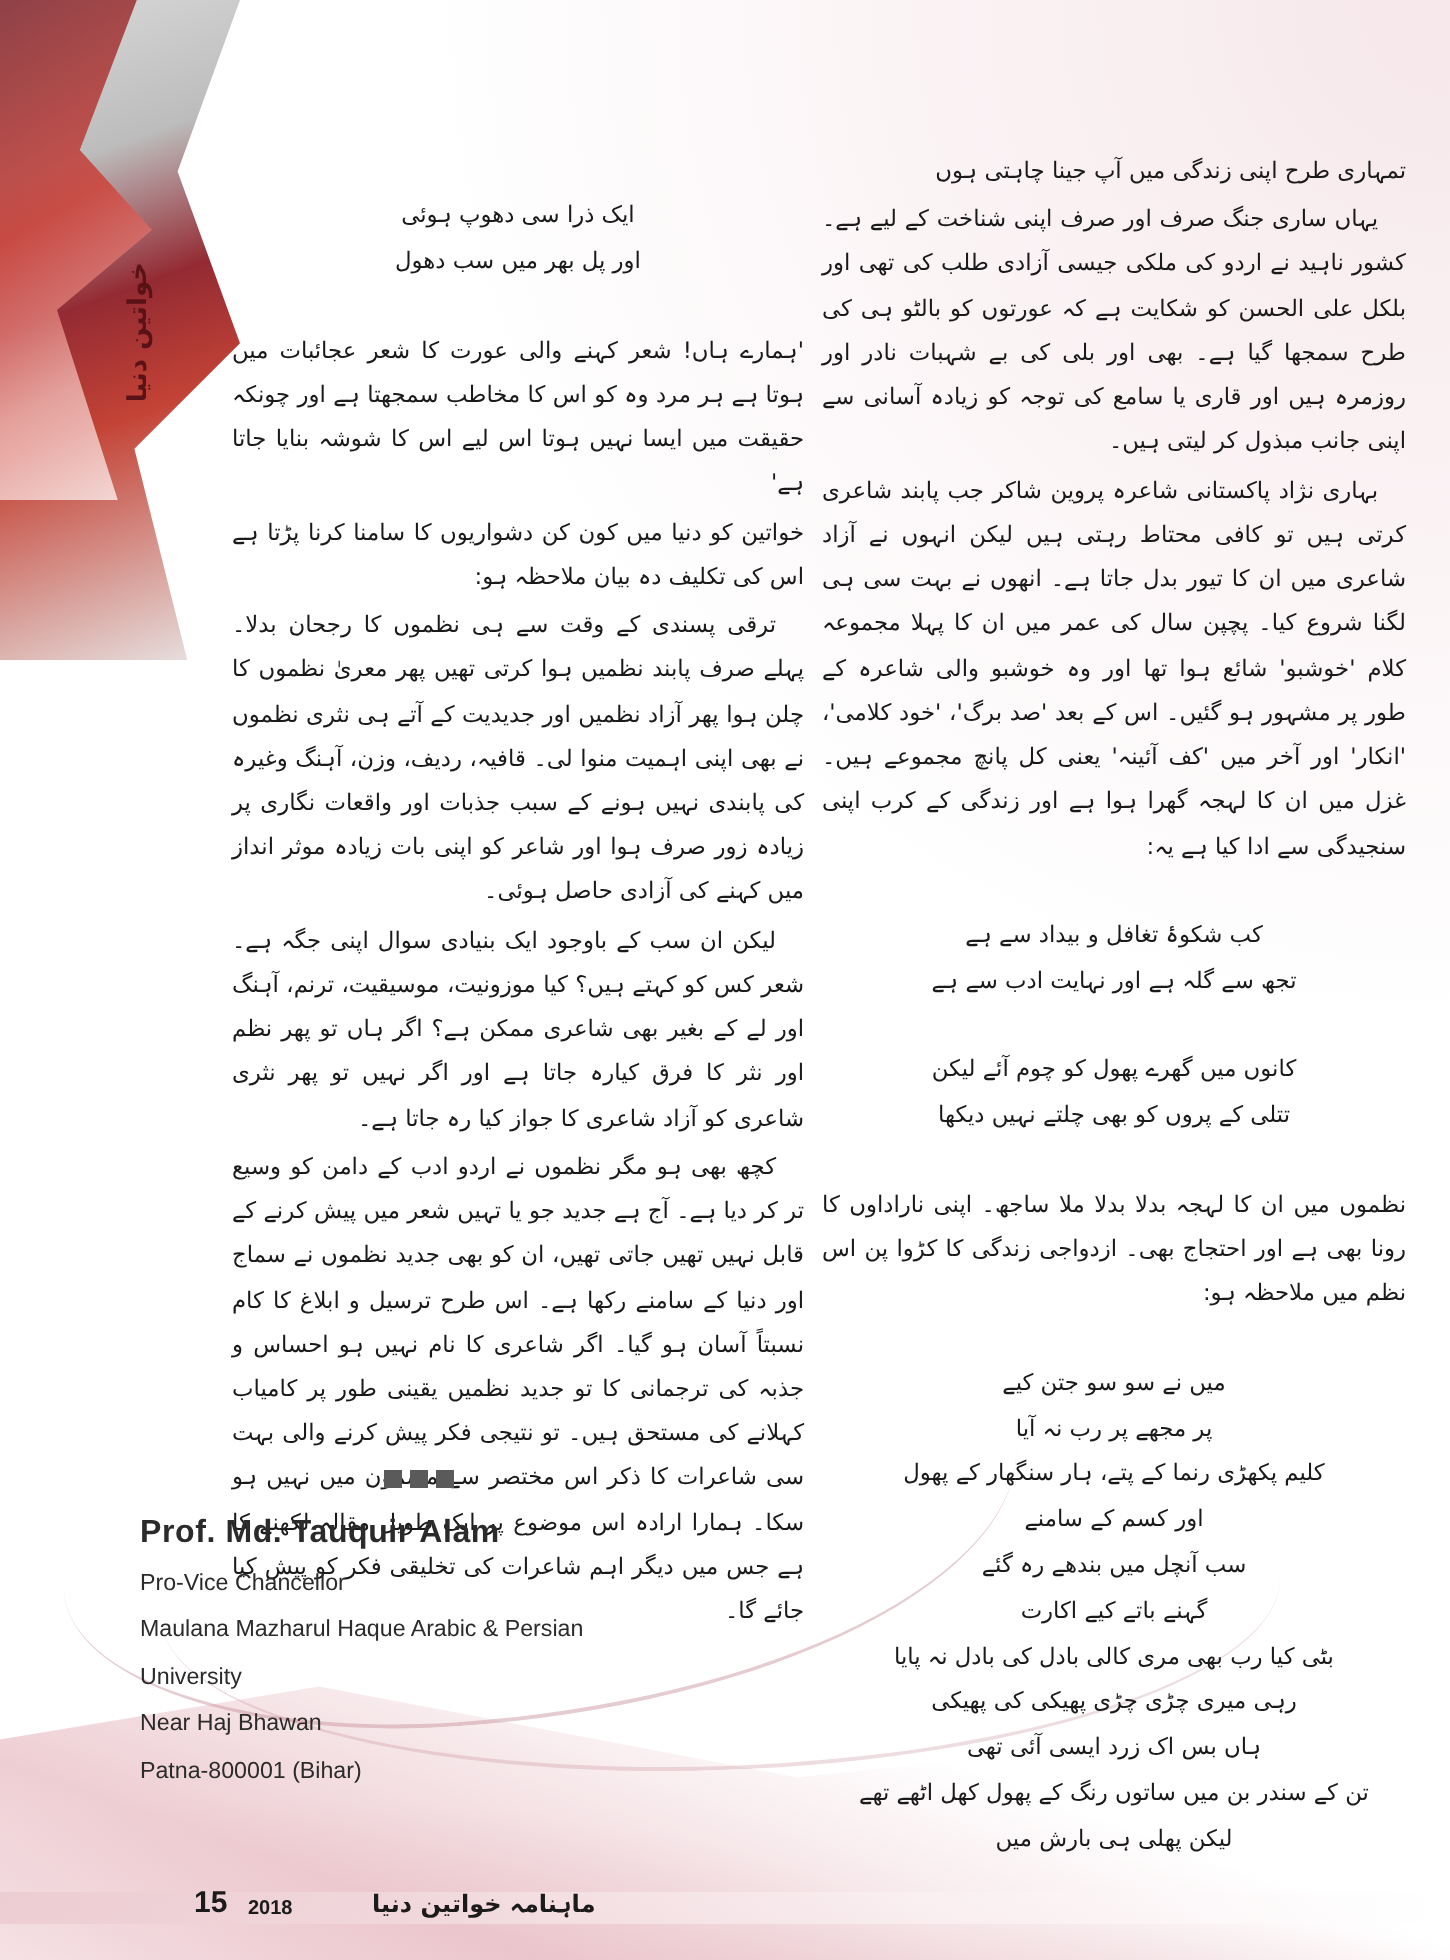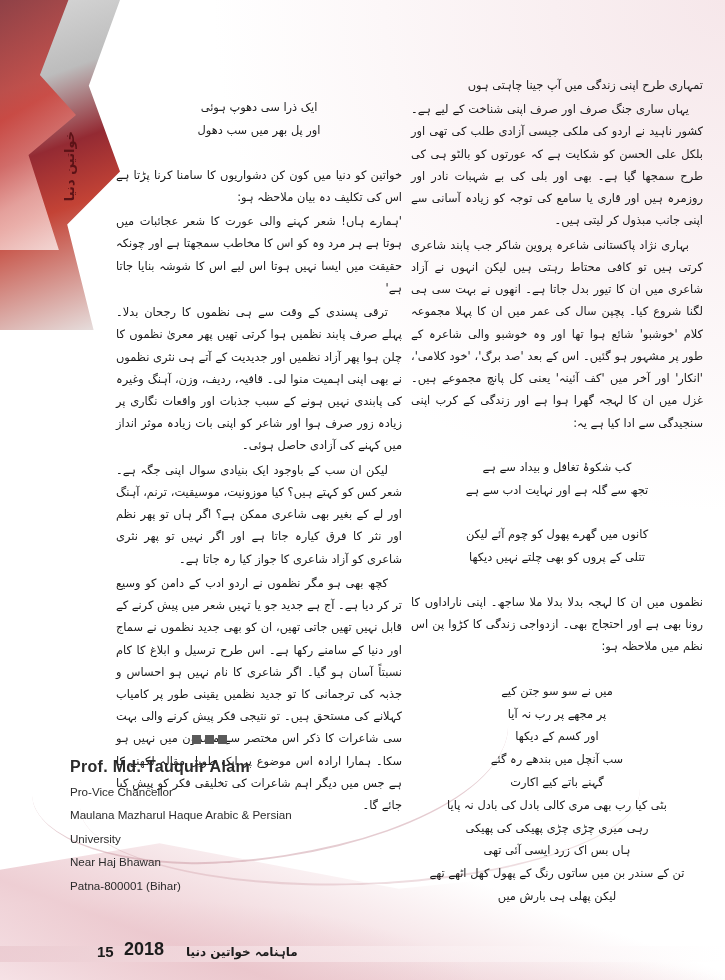--- a/index.html
+++ b/index.html
@@ -116,21 +116,21 @@
     font-size:11.6px;margin-bottom:9px;line-height:1.25;
   }
 
   
   .footer{
     position:absolute;left:0;bottom:18px;width:725px;height:34px;
   }
   .footer .year{
     position:absolute;left:124px;bottom:2px;
     font-family:"Liberation Sans", sans-serif;
-    font-weight:bold;font-size:18px;color:#1b1b1b;
+    font-weight:bold;font-size:10px;color:#1b1b1b;
   }
   .footer .pageno{
     position:absolute;left:97px;bottom:2px;
     font-family:"Liberation Sans", sans-serif;
     font-weight:bold;font-size:15px;color:#1b1b1b;text-align:center;
   }
   .footer .mag{
     position:absolute;left:186px;bottom:3px;
     direction:rtl;font-size:12px;color:#1b1b1b;font-weight:bold;
   }
@@ -168,39 +168,40 @@
   <div class="poem">
     <div>کانوں میں گھرے پھول کو چوم آئے لیکن</div>
     <div>تتلی کے پروں کو بھی چلتے نہیں دیکھا</div>
   </div>
 
   <p>نظموں میں ان کا لہجہ بدلا بدلا ملا ساجھ۔ اپنی ناراداوں کا رونا بھی ہے اور احتجاج بھی۔ ازدواجی زندگی کا کڑوا پن اس نظم میں ملاحظہ ہو:</p>
 
   <div class="poem">
     <div>میں نے سو سو جتن کیے</div>
     <div>پر مجھے پر رب نہ آیا</div>
-    <div>اور کسم کے دیکھا</div>
+    <div>کلیم پکھڑی رنما کے پتے، ہار سنگھار کے پھول</div>
+    <div>اور کسم کے سامنے</div>
     <div>سب آنچل میں بندھے رہ گئے</div>
     <div>گہنے باتے کیے اکارت</div>
     <div>بٹی کیا رب بھی مری کالی بادل کی بادل نہ پایا</div>
     <div>رہی میری چڑی چڑی پھیکی کی پھیکی</div>
     <div>ہاں بس اک زرد ایسی آئی تھی</div>
     <div>تن کے سندر بن میں ساتوں رنگ کے پھول کھل اٹھے تھے</div>
     <div>لیکن پھلی ہی بارش میں</div>
   </div>
 </div>
 
 <div class="col col-left">
   <div class="poem">
     <div>ایک ذرا سی دھوپ ہوئی</div>
     <div>اور پل بھر میں سب دھول</div>
   </div>
 
+  <p>'ہمارے ہاں! شعر کہنے والی عورت کا شعر عجائبات میں ہوتا ہے ہر مرد وہ کو اس کا مخاطب سمجھتا ہے اور چونکہ حقیقت میں ایسا نہیں ہوتا اس لیے اس کا شوشہ بنایا جاتا ہے'</p>
   <p>خواتین کو دنیا میں کون کن دشواریوں کا سامنا کرنا پڑتا ہے اس کی تکلیف دہ بیان ملاحظہ ہو:</p>
-  <p>'ہمارے ہاں! شعر کہنے والی عورت کا شعر عجائبات میں ہوتا ہے ہر مرد وہ کو اس کا مخاطب سمجھتا ہے اور چونکہ حقیقت میں ایسا نہیں ہوتا اس لیے اس کا شوشہ بنایا جاتا ہے'</p>
   <p class="indent">ترقی پسندی کے وقت سے ہی نظموں کا رجحان بدلا۔ پہلے صرف پابند نظمیں ہوا کرتی تھیں پھر معریٰ نظموں کا چلن ہوا پھر آزاد نظمیں اور جدیدیت کے آتے ہی نثری نظموں نے بھی اپنی اہمیت منوا لی۔ قافیہ، ردیف، وزن، آہنگ وغیرہ کی پابندی نہیں ہونے کے سبب جذبات اور واقعات نگاری پر زیادہ زور صرف ہوا اور شاعر کو اپنی بات زیادہ موثر انداز میں کہنے کی آزادی حاصل ہوئی۔</p>
   <p class="indent">لیکن ان سب کے باوجود ایک بنیادی سوال اپنی جگہ ہے۔ شعر کس کو کہتے ہیں؟ کیا موزونیت، موسیقیت، ترنم، آہنگ اور لے کے بغیر بھی شاعری ممکن ہے؟ اگر ہاں تو پھر نظم اور نثر کا فرق کیارہ جاتا ہے اور اگر نہیں تو پھر نثری شاعری کو آزاد شاعری کا جواز کیا رہ جاتا ہے۔</p>
   <p class="indent">کچھ بھی ہو مگر نظموں نے اردو ادب کے دامن کو وسیع تر کر دیا ہے۔ آج ہے جدید جو یا تہیں شعر میں پیش کرنے کے قابل نہیں تھیں جاتی تھیں، ان کو بھی جدید نظموں نے سماج اور دنیا کے سامنے رکھا ہے۔ اس طرح ترسیل و ابلاغ کا کام نسبتاً آسان ہو گیا۔ اگر شاعری کا نام نہیں ہو احساس و جذبہ کی ترجمانی کا تو جدید نظمیں یقینی طور پر کامیاب کہلانے کی مستحق ہیں۔ تو نتیجی فکر پیش کرنے والی بہت سی شاعرات کا ذکر اس مختصر سے مضمون میں نہیں ہو سکا۔ ہمارا ارادہ اس موضوع پر ایک طویل مقالہ لکھنے کا ہے جس میں دیگر اہم شاعرات کی تخلیقی فکر کو پیش کیا جائے گا۔</p>
 </div>
 
 <div class="ornament">
   <i></i>
   <i></i>
   <i></i>
 </div>

